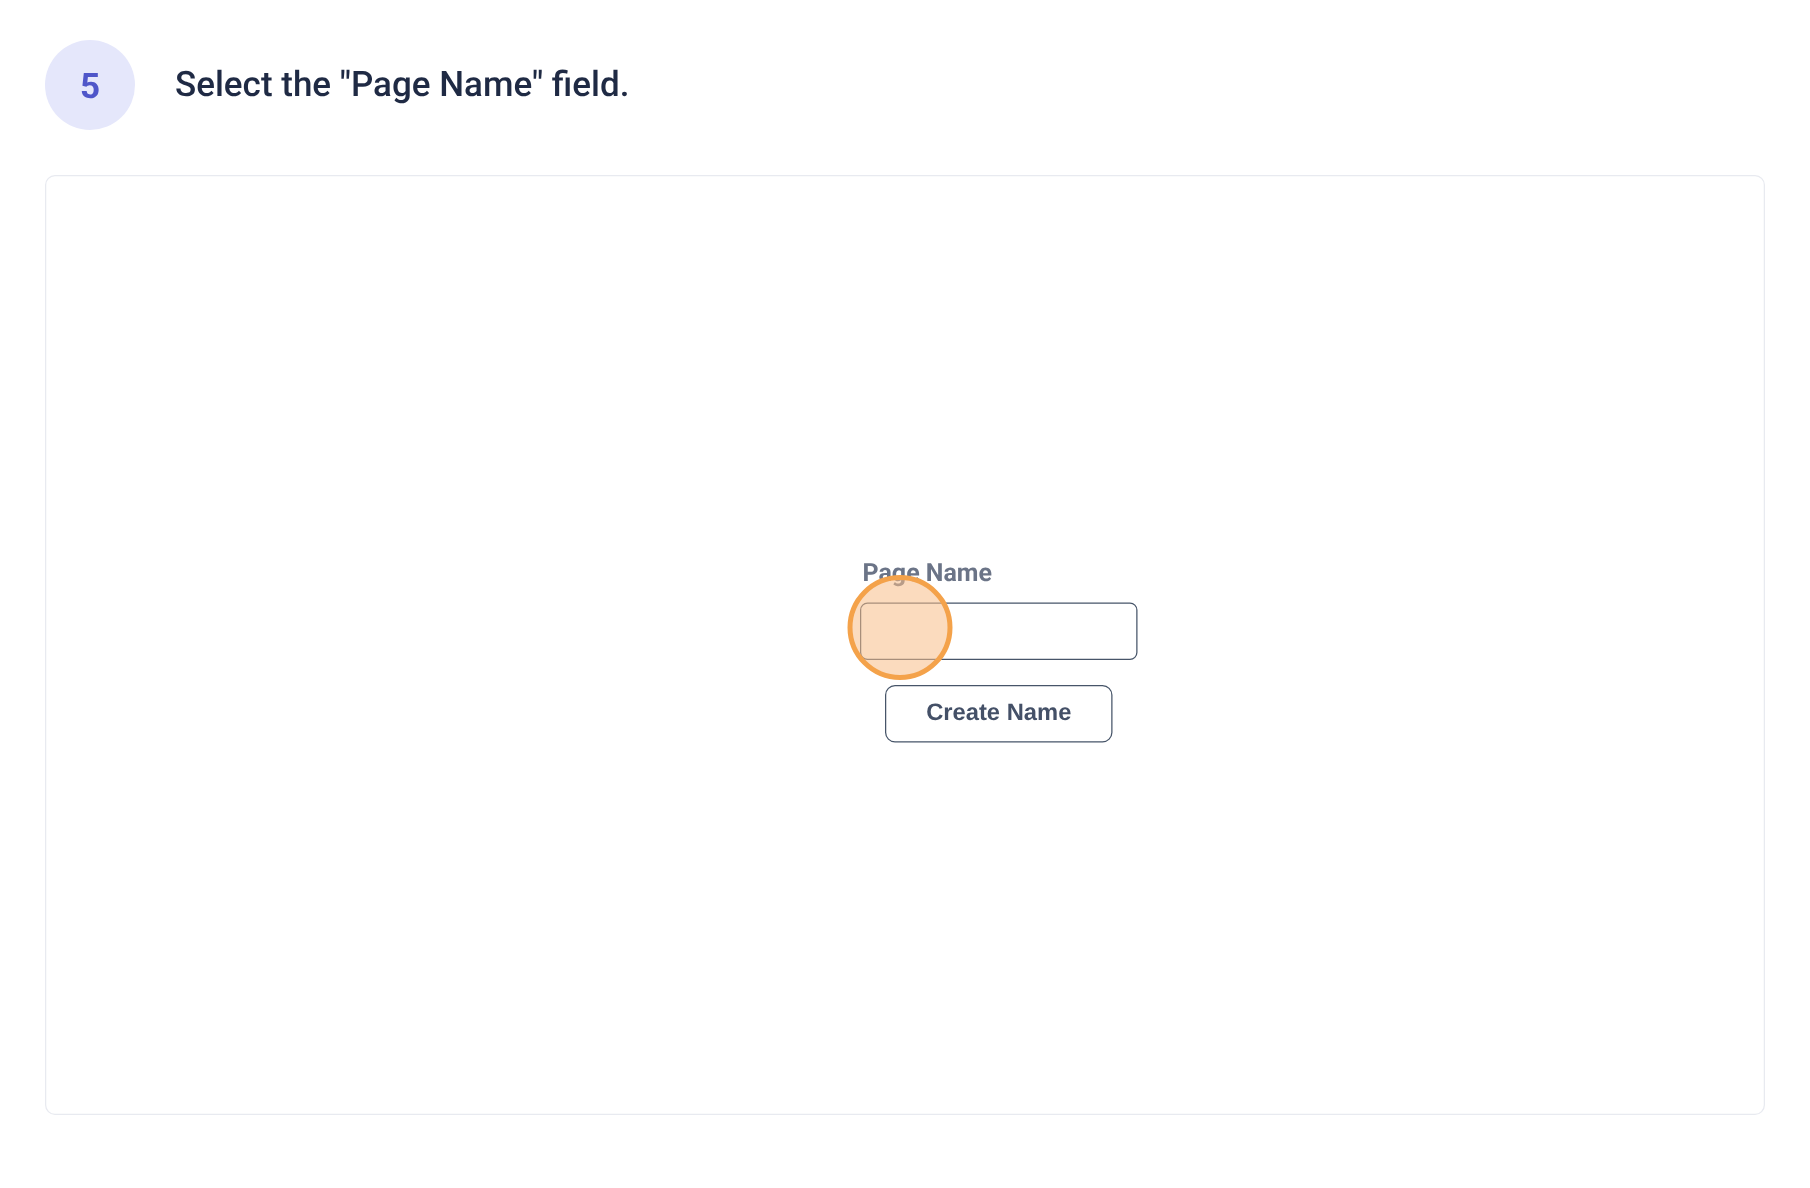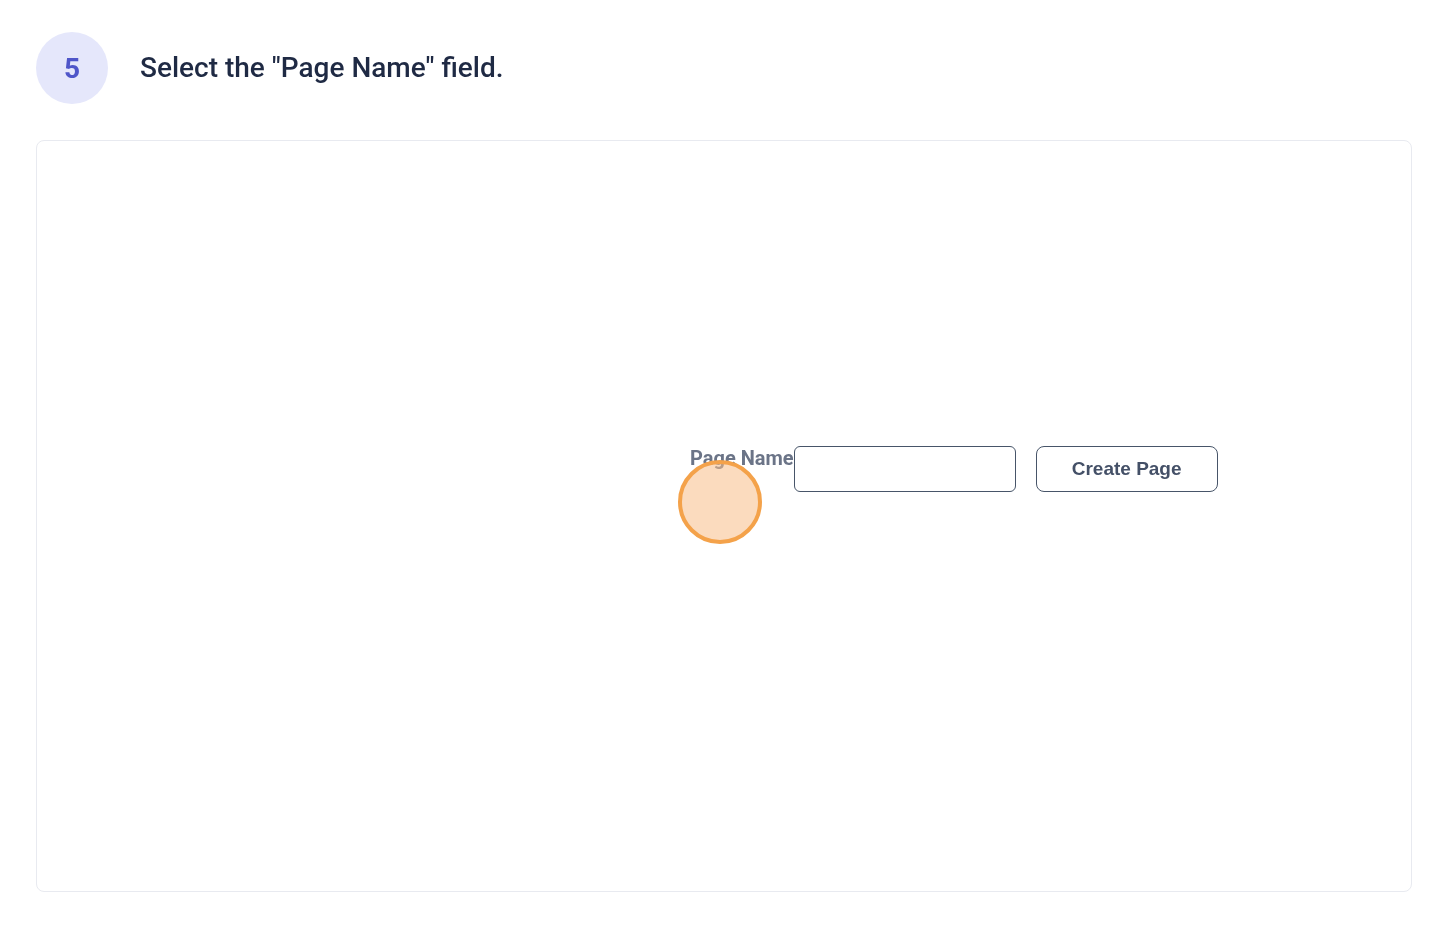--- a/index.html
+++ b/index.html
@@ -55,21 +55,21 @@
       border-radius: 8px;
       background: #ffffff;
       height: 752px;
       position: relative;
     }
     .form-area {
       position: absolute;
       left: 651px;
       top: 305px;
       display: flex;
-      flex-direction: row;
+      flex-direction: column;
       align-items: flex-start;
     }
     .field-label {
       font-size: 20px;
       font-weight: 700;
       color: #6b7487;
       margin-bottom: 12px;
       margin-left: 2px;
     }
     .text-input {
@@ -117,20 +117,20 @@
       <span class="step-number">5</span>
     </div>
     <div class="step-title">Select the "Page Name" field.</div>
   </div>
 
   <div class="screenshot-frame">
 
     <div class="form-area">
       <div class="field-label">Page Name</div>
       <input type="text" class="text-input" value="" style="">
-      <button class="create-button">Create Page</button>
+      <button class="create-button">Create Name</button>
     </div>
 
     <div class="highlight-circle"></div>
 
   </div>
 
 </div>
 
 </body></html>

